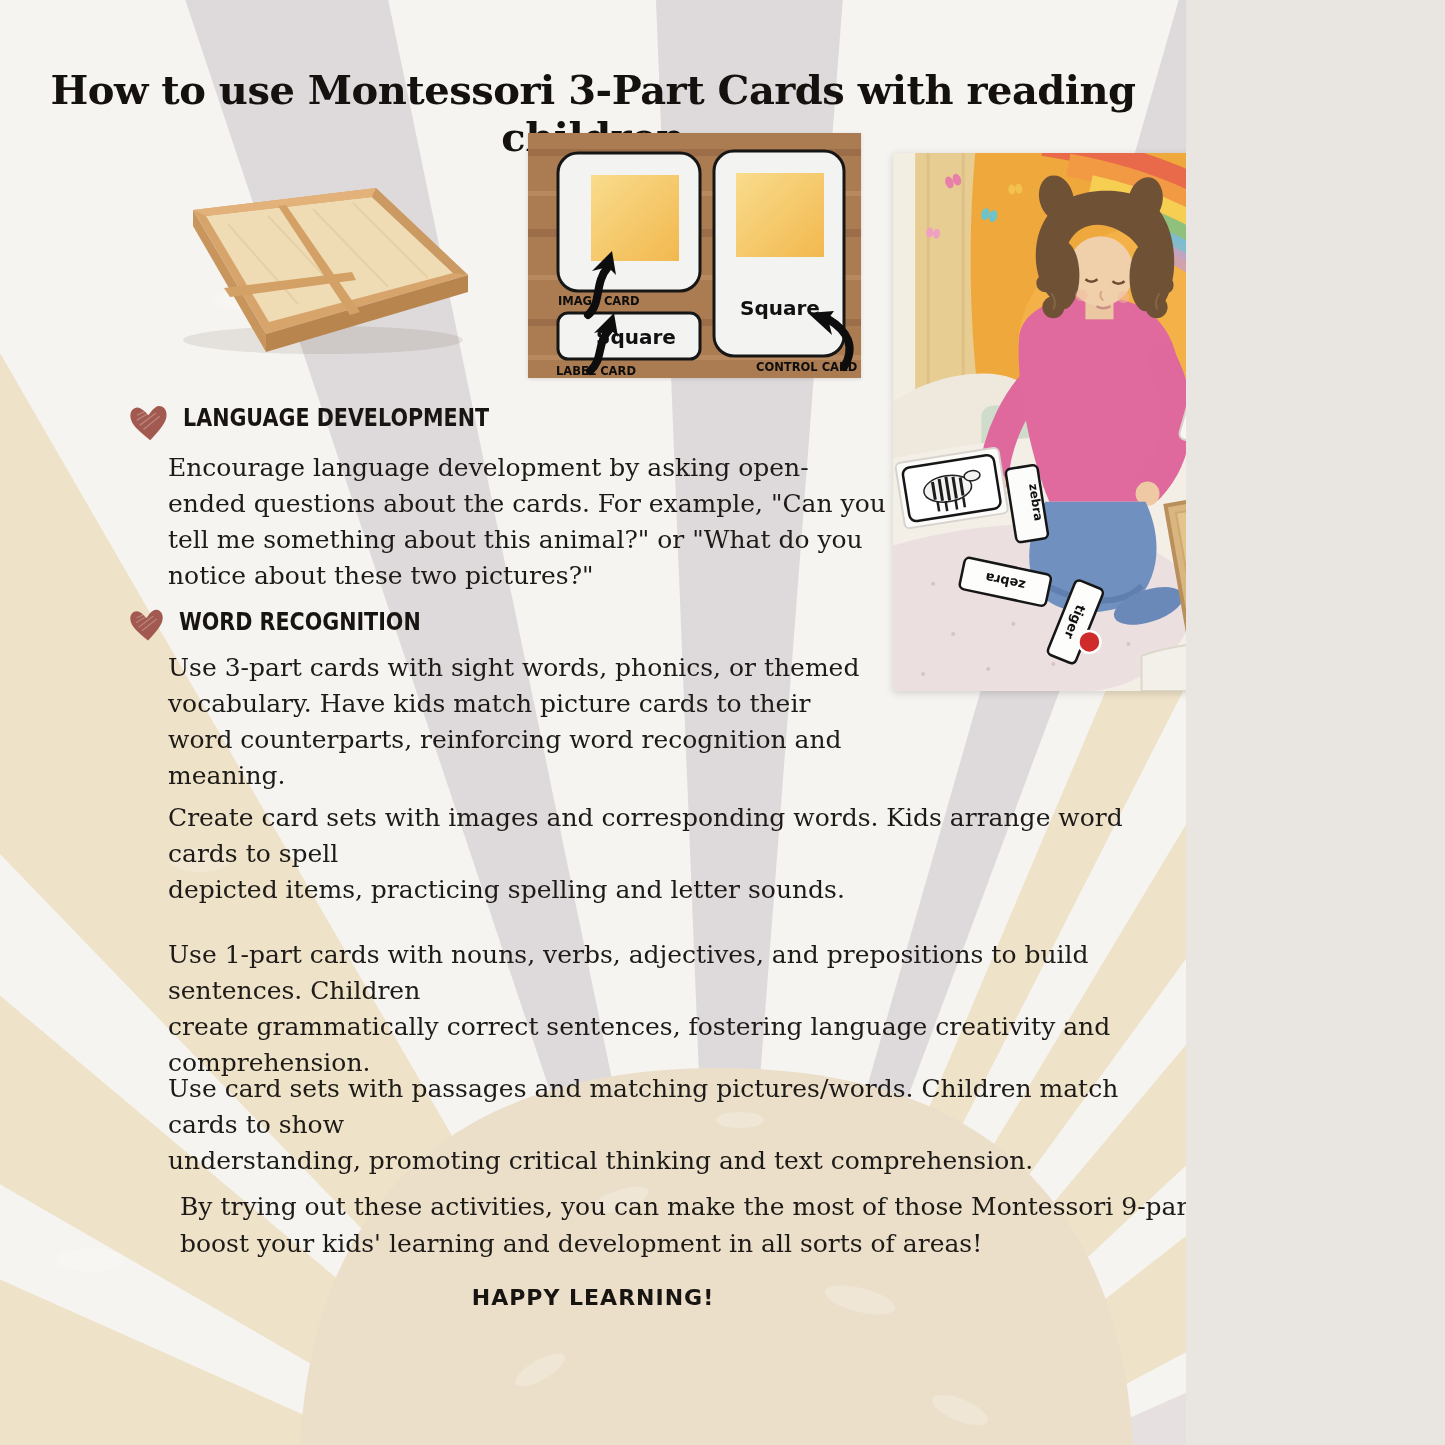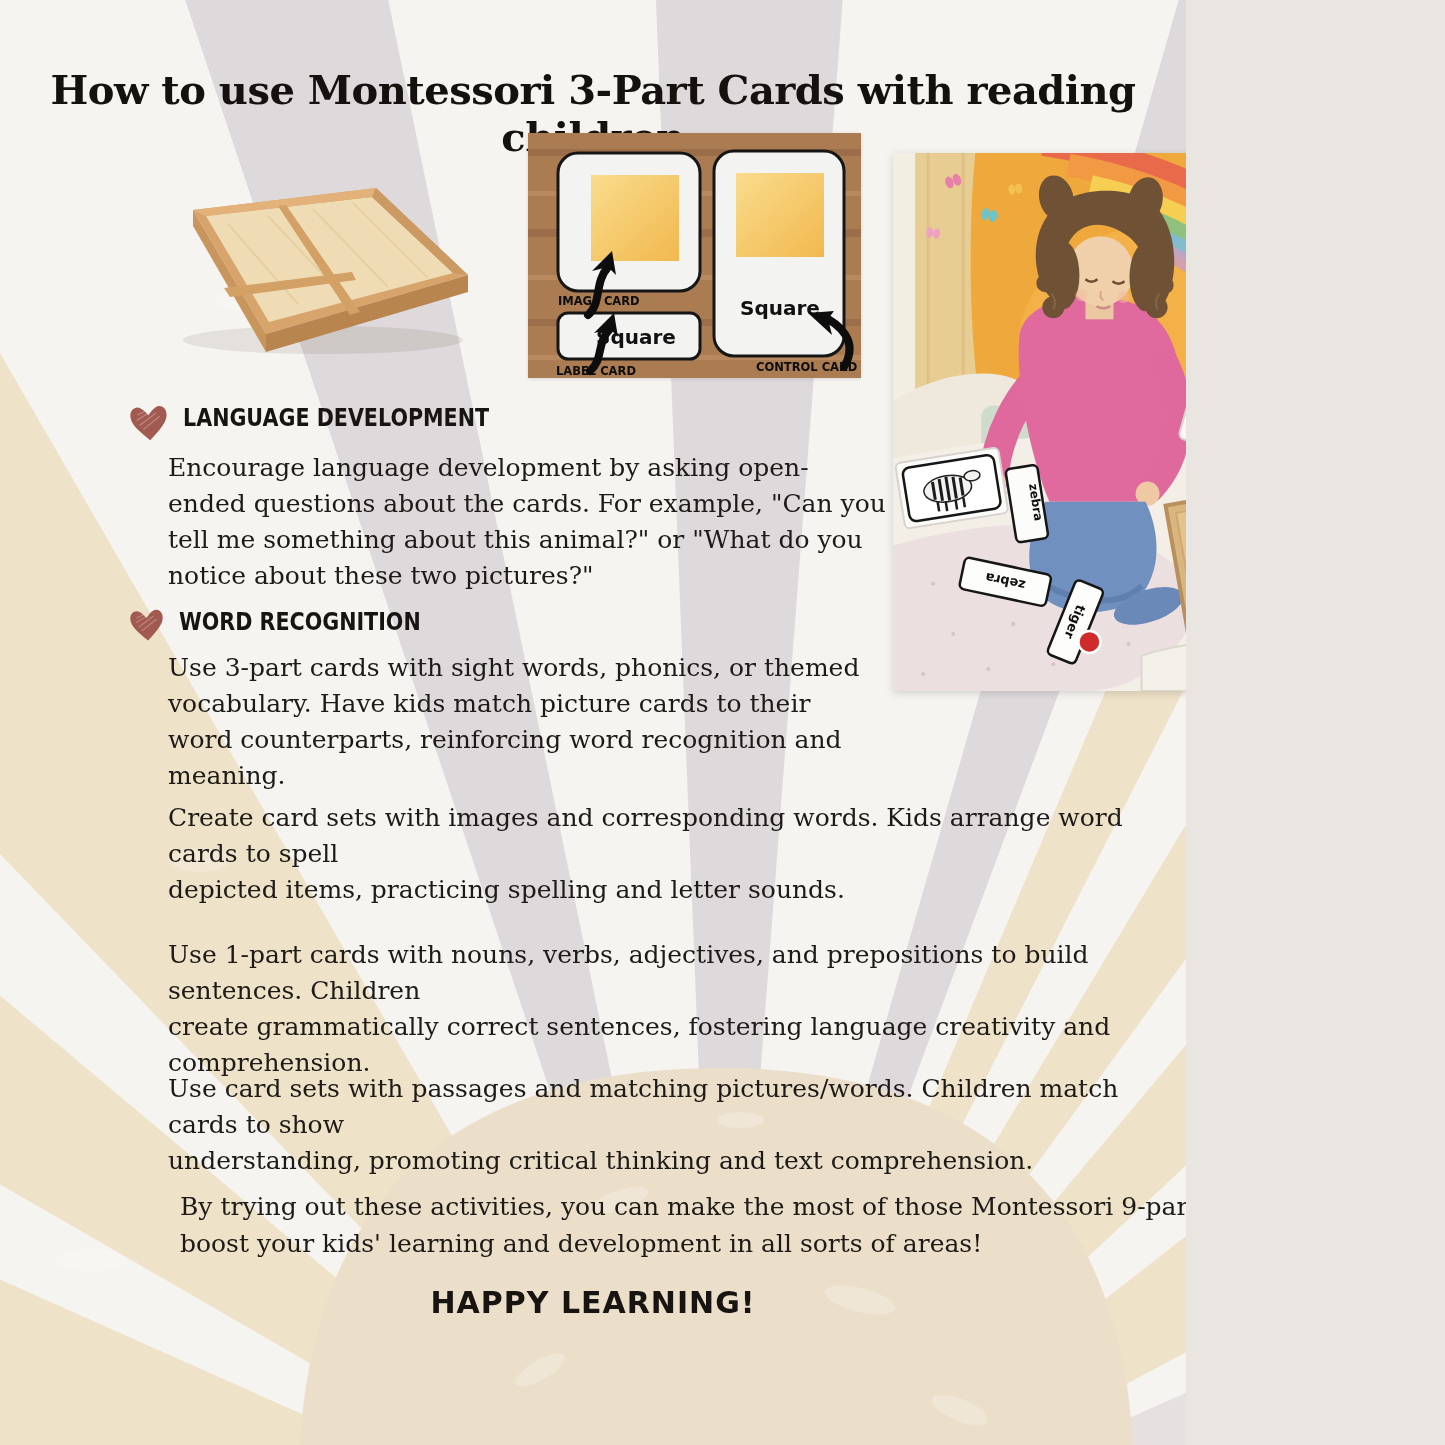--- a/index.html
+++ b/index.html
@@ -35,21 +35,21 @@
     margin:8px 0 0 40px; font-size:25px; line-height:36px; white-space:pre-line;
     color:#1d1a17;
   }
   .closing{
     position:absolute; left:180px; top:1188px; width:1190px;
     font-size:25px; line-height:37px; white-space:pre-line; margin:0;
   }
   .footer-heading{
     position:absolute; left:0; right:0; top:1285px; text-align:center;
     font-family:"DejaVu Sans","Liberation Sans",sans-serif; font-weight:900;
-    font-size:30px; letter-spacing:1px; color:#171411; margin:0;
+    font-size:22px; letter-spacing:1px; color:#171411; margin:0;
   }
   svg{display:block;}
   .marker-label{font-family:"DejaVu Sans","Liberation Sans",sans-serif; font-weight:900;}
   .card-word{font-family:"DejaVu Sans","Liberation Sans",sans-serif; font-weight:bold;}
 </style>
 </head>
 <body>
 
 <div class="page">
 

